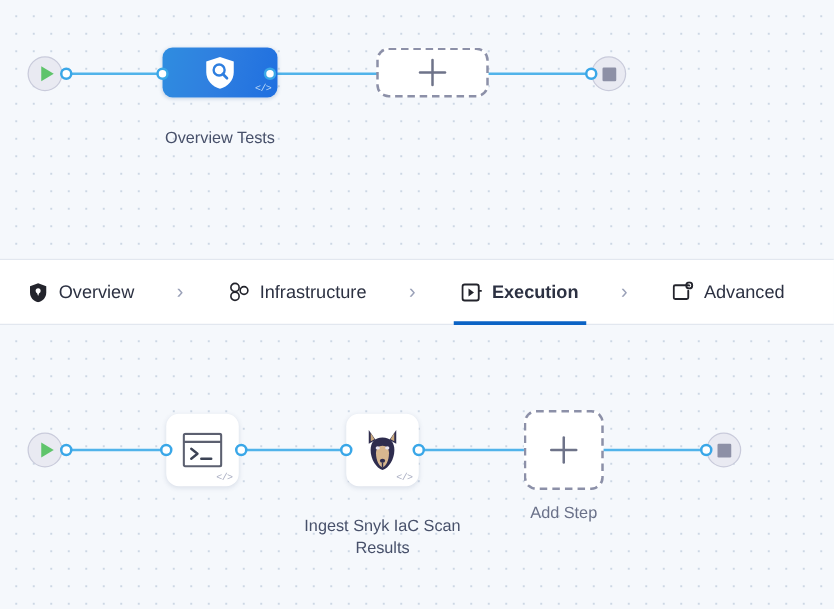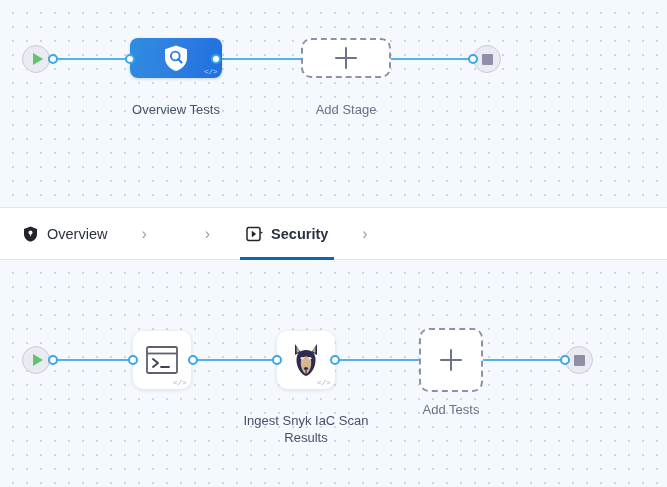--- a/index.html
+++ b/index.html
@@ -127,21 +127,20 @@
       </svg>
       <span class="code-badge on-blue">&lt;/&gt;</span>
     </div>
     <div class="dot" style="left:125px;top:54px;"></div>
     <div class="dot" style="left:211px;top:54px;"></div>
     <div class="caption" style="left:96px;top:101px;width:160px;">Overview Tests</div>
 
     <div class="add-box" style="left:301px;top:38px;width:90px;height:40px;">
       <div class="plus"></div>
     </div>
-    <div class="caption muted" style="left:266px;top:101px;width:160px;">Add Stage</div>
 
     <div class="dot" style="left:468px;top:54px;"></div>
     <div class="endcap" style="left:473px;top:45px;">
       <div class="stop-sq"></div>
     </div>
   </div>
 
   <div class="tabbar">
 
     <div class="tab" style="margin-left:16px;">
@@ -150,36 +149,56 @@
           <path d="M7.5 0.6 L14 2.9 V8 C14 12.2 11.2 14.8 7.5 15.8 C3.8 14.8 1 12.2 1 8 V2.9 Z" fill="#23242c"></path>
           <circle cx="7.5" cy="6.6" r="2" fill="#ffffff"></circle>
           <path d="M6.6 8.3 h1.8 l-0.9 2.4 z" fill="#ffffff"></path>
         </svg>
       </span>
       <span>Overview</span>
     </div>
 
     <span class="tab-sep" style="margin:0 30px 0 28px;">›</span>
 
+    <div class="tab">
+      <span class="tab-ico">
+        <svg width="17" height="17" viewBox="0 0 17 17">
+          <circle cx="5" cy="5" r="3.3" fill="none" stroke="#23242c" stroke-width="1.3"></circle>
+          <circle cx="5" cy="12" r="3.3" fill="none" stroke="#23242c" stroke-width="1.3"></circle>
+          <circle cx="12.2" cy="7.4" r="3.1" fill="none" stroke="#23242c" stroke-width="1.3"></circle>
+        </svg>
+      </span>
+      <span>Infrastructure</span>
+    </div>
 
     <span class="tab-sep" style="margin:0 30px 0 28px;">›</span>
 
     <div class="tab active">
       <span class="tab-ico">
         <svg width="17" height="16" viewBox="0 0 17 16">
           <rect x="1" y="1.6" width="13" height="12.8" rx="1.8" fill="none" stroke="#23242c" stroke-width="1.5"></rect>
           <path d="M5.8 4.8 L10.2 8 L5.8 11.2 Z" fill="#23242c"></path>
           <path d="M14.2 6.6 h2.2" stroke="#23242c" stroke-width="1.4"></path>
         </svg>
       </span>
-      <span>Security</span>
+      <span>Execution</span>
     </div>
 
     <span class="tab-sep" style="margin:0 30px 0 28px;">›</span>
 
+    <div class="tab">
+      <span class="tab-ico">
+        <svg width="17" height="17" viewBox="0 0 17 17">
+          <path d="M12.6 3.2 H2.2 a1.2 1.2 0 0 0 -1.2 1.2 V13 a1.2 1.2 0 0 0 1.2 1.2 H11.4 a1.2 1.2 0 0 0 1.2 -1.2 V7.6" fill="none" stroke="#23242c" stroke-width="1.5" stroke-linecap="round"></path>
+          <circle cx="13.4" cy="3.3" r="2.4" fill="none" stroke="#23242c" stroke-width="1.5"></circle>
+          <circle cx="13.4" cy="3.3" r="0.8" fill="#23242c"></circle>
+        </svg>
+      </span>
+      <span>Advanced</span>
+    </div>
   </div>
 
   <div class="canvas" id="pane-steps">
 
     <div class="wire" style="left:50px;top:99px;width:85px;"></div>
     <div class="wire" style="left:192px;top:99px;width:92px;"></div>
     <div class="wire" style="left:334px;top:99px;width:88px;"></div>
     <div class="wire" style="left:420px;top:99px;width:152px;"></div>
 
     <div class="endcap" style="left:22px;top:86px;">
@@ -214,21 +233,21 @@
       </svg>
       <span class="code-badge on-white">&lt;/&gt;</span>
     </div>
     <div class="dot" style="left:272px;top:95px;"></div>
     <div class="dot" style="left:330px;top:95px;"></div>
     <div class="caption" style="left:236px;top:152px;width:140px;">Ingest Snyk IaC Scan Results</div>
 
     <div class="add-box" style="left:419px;top:68px;width:64px;height:64px;">
       <div class="plus"></div>
     </div>
-    <div class="caption muted" style="left:371px;top:141px;width:160px;">Add Tests</div>
+    <div class="caption muted" style="left:371px;top:141px;width:160px;">Add Step</div>
 
     <div class="dot" style="left:560px;top:95px;"></div>
     <div class="endcap" style="left:565px;top:86px;">
       <div class="stop-sq"></div>
     </div>
   </div>
 
 </div>
 
 </body></html>

